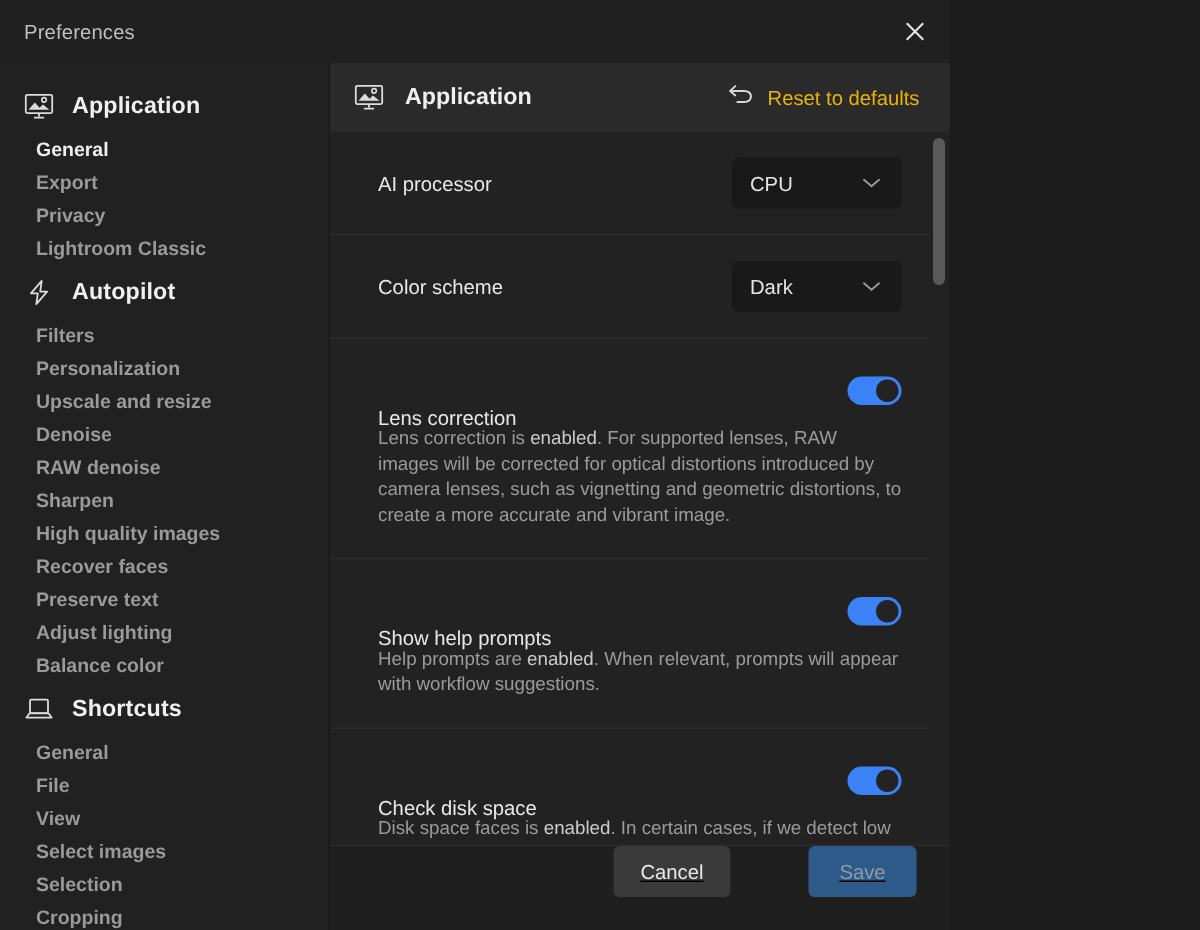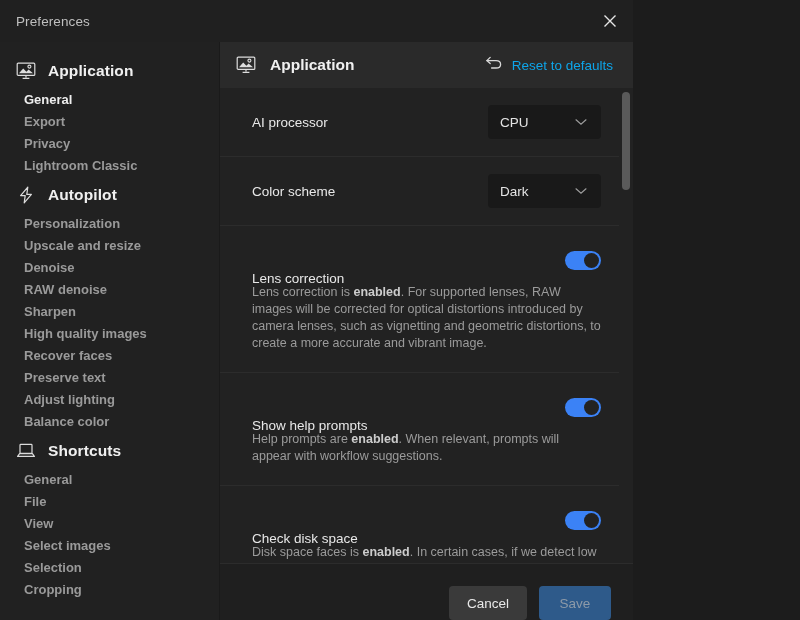--- a/index.html
+++ b/index.html
@@ -125,21 +125,21 @@
     color: #f0f0f0;
   }
   .header-spacer { flex: 1; }
   .reset-btn {
     display: flex;
     align-items: center;
     gap: 9px;
     cursor: pointer;
     padding: 4px 2px;
   }
-  .reset-label { font-size: 13.5px; color: #0ea5e9; }
+  .reset-label { font-size: 13.5px; color: #eab308; }
 
   
   .scroll-area {
     flex: 1;
     min-height: 0;
     overflow: hidden;
     position: relative;
   }
   .settings { padding: 0; }
 
@@ -191,21 +191,21 @@
   }
 
   .row-desc {
     font-size: 12.5px;
     line-height: 17px;
     color: #9b9b9b;
     padding-bottom: 20px;
     margin-top: -10px;
     max-width: 500px;
   }
-  .row-desc b { color: #cccccc; font-weight: bold; }
+  .row-desc b { color: #cccccc; font-weight: normal; }
 
   
   .scrollbar {
     position: absolute;
     top: 0; right: 0;
     width: 14px;
     height: 100%;
     background: #222222;
   }
   .scroll-thumb {
@@ -218,40 +218,41 @@
     cursor: pointer;
   }
 
   
   .footer {
     height: 57px;
     min-height: 57px;
     background: #1f1f1f;
     border-top: 1px solid #2c2c2c;
     display: flex;
-    align-items: flex-end;
+    align-items: flex-start;
     justify-content: flex-end;
     gap: 12px;
     padding-right: 22px;
+    text-decoration: underline;
   }
   .btn {
     min-width: 72px;
     height: 34px;
     border-radius: 4px;
     font-size: 13.5px;
     display: flex;
     align-items: center;
     justify-content: center;
     padding: 0 18px;
     cursor: pointer;
     border: none;
     font-family: "Liberation Sans", sans-serif;
   }
   .btn-cancel { background: #3a3a3a; color: #e8e8e8; }
-  .btn-save { background: #2e5a8a; color: #8d9aa8; }
+  .btn-save { background: #2e5a8a; color: #8d9aa8; margin-left: 40px; }
 </style>
 </head>
 <body>
 
 <div class="window">
 
   <div class="titlebar">
     <span class="titlebar-title">Preferences</span>
     <div class="close-btn">
       <svg width="16" height="16" viewBox="0 0 16 16" aria-hidden="true">
@@ -287,20 +288,21 @@
       <div class="group">
         <div class="group-header">
           <span class="group-icon">
             <svg width="20" height="20" viewBox="0 0 20 20" aria-hidden="true">
               <path d="M11.8 2.2 L4.6 10.6 L9.2 10.6 L8.2 17.8 L15.4 9.4 L10.8 9.4 Z" stroke="#dcdcdc" stroke-width="1.2" fill="none" stroke-linejoin="round"></path>
             </svg>
           </span>
           <span class="group-title">Autopilot</span>
         </div>
         <div class="group-items">
+          <div class="nav-item">Filters</div>
           <div class="nav-item">Personalization</div>
           <div class="nav-item">Upscale and resize</div>
           <div class="nav-item">Denoise</div>
           <div class="nav-item">RAW denoise</div>
           <div class="nav-item">Sharpen</div>
           <div class="nav-item">High quality images</div>
           <div class="nav-item">Recover faces</div>
           <div class="nav-item">Preserve text</div>
           <div class="nav-item">Adjust lighting</div>
           <div class="nav-item">Balance color</div>

